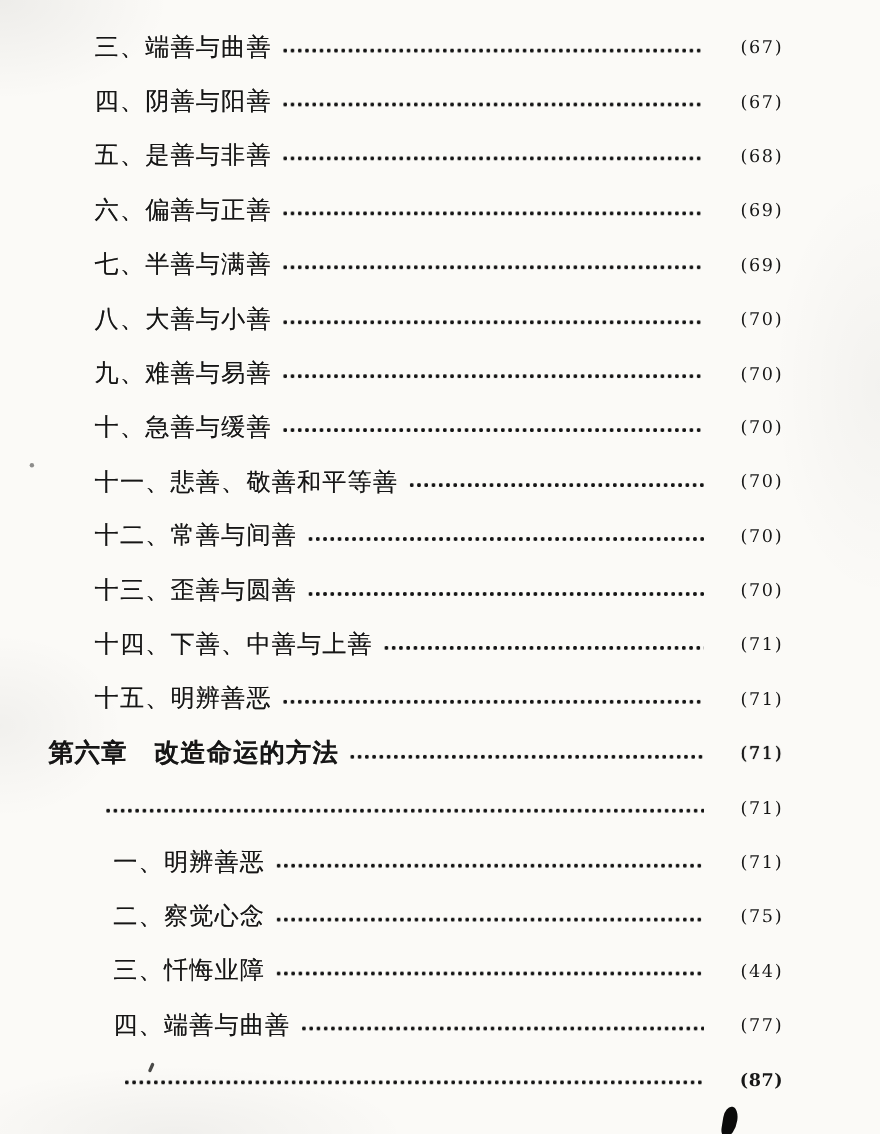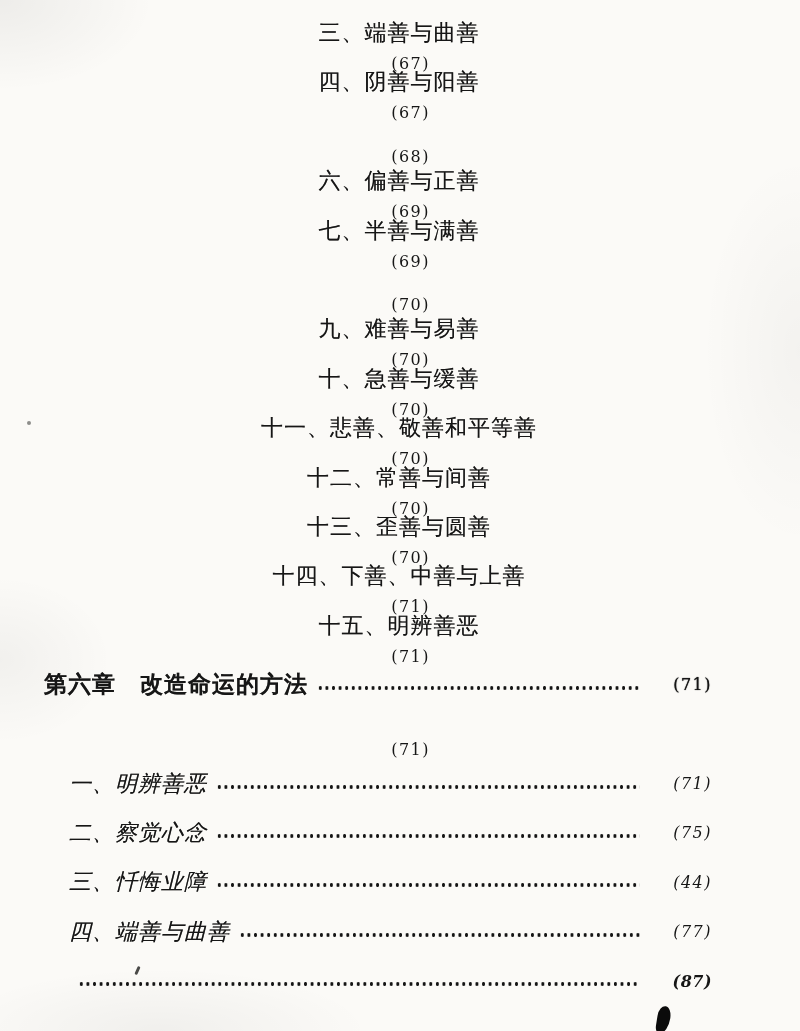--- a/index.html
+++ b/index.html
@@ -26,22 +26,22 @@
     display:flex;
     align-items:center;
     height:49.4px;
     font-size:22px;
     letter-spacing:1px;
   }
   .row .label{
     white-space:nowrap;
     text-shadow:0 0 0.6px rgba(0,0,0,0.55);
   }
-  .row.item{padding-left:86px;flex-direction:column;}
-  .row.sub{padding-left:69px;font-style:italic;}
+  .row.item{padding-left:86px;}
+  .row.sub{padding-left:103px;}
   .row.chapter{padding-left:44px;font-weight:700;font-size:23px;text-shadow:0 0 1px #000;}
   .row.bold{font-weight:700;}
   .row.bold .label{text-shadow:0 0 1px #000;}
   .leader{
     flex:1;
     height:12px;
     margin:6px 10px 0 9px;
     background-image:radial-gradient(circle, #151515 1.65px, transparent 1.95px);
     background-size:6.6px 12px;
     background-repeat:repeat-x;
@@ -88,34 +88,36 @@
       <span class="label">三、端善与曲善</span>
       <span class="leader"></span>
       <span class="pageno">(67)</span>
     </div>
     <div class="row item">
       <span class="label">四、阴善与阳善</span>
       <span class="leader"></span>
       <span class="pageno">(67)</span>
     </div>
     <div class="row item">
+      <span class="label">五、是善与非善</span>
       <span class="leader"></span>
       <span class="pageno">(68)</span>
     </div>
     <div class="row item">
       <span class="label">六、偏善与正善</span>
       <span class="leader"></span>
       <span class="pageno">(69)</span>
     </div>
     <div class="row item">
       <span class="label">七、半善与满善</span>
       <span class="leader"></span>
       <span class="pageno">(69)</span>
     </div>
     <div class="row item">
+      <span class="label">八、大善与小善</span>
       <span class="leader"></span>
       <span class="pageno">(70)</span>
     </div>
     <div class="row item">
       <span class="label">九、难善与易善</span>
       <span class="leader"></span>
       <span class="pageno">(70)</span>
     </div>
     <div class="row item">
       <span class="label">十、急善与缓善</span>

